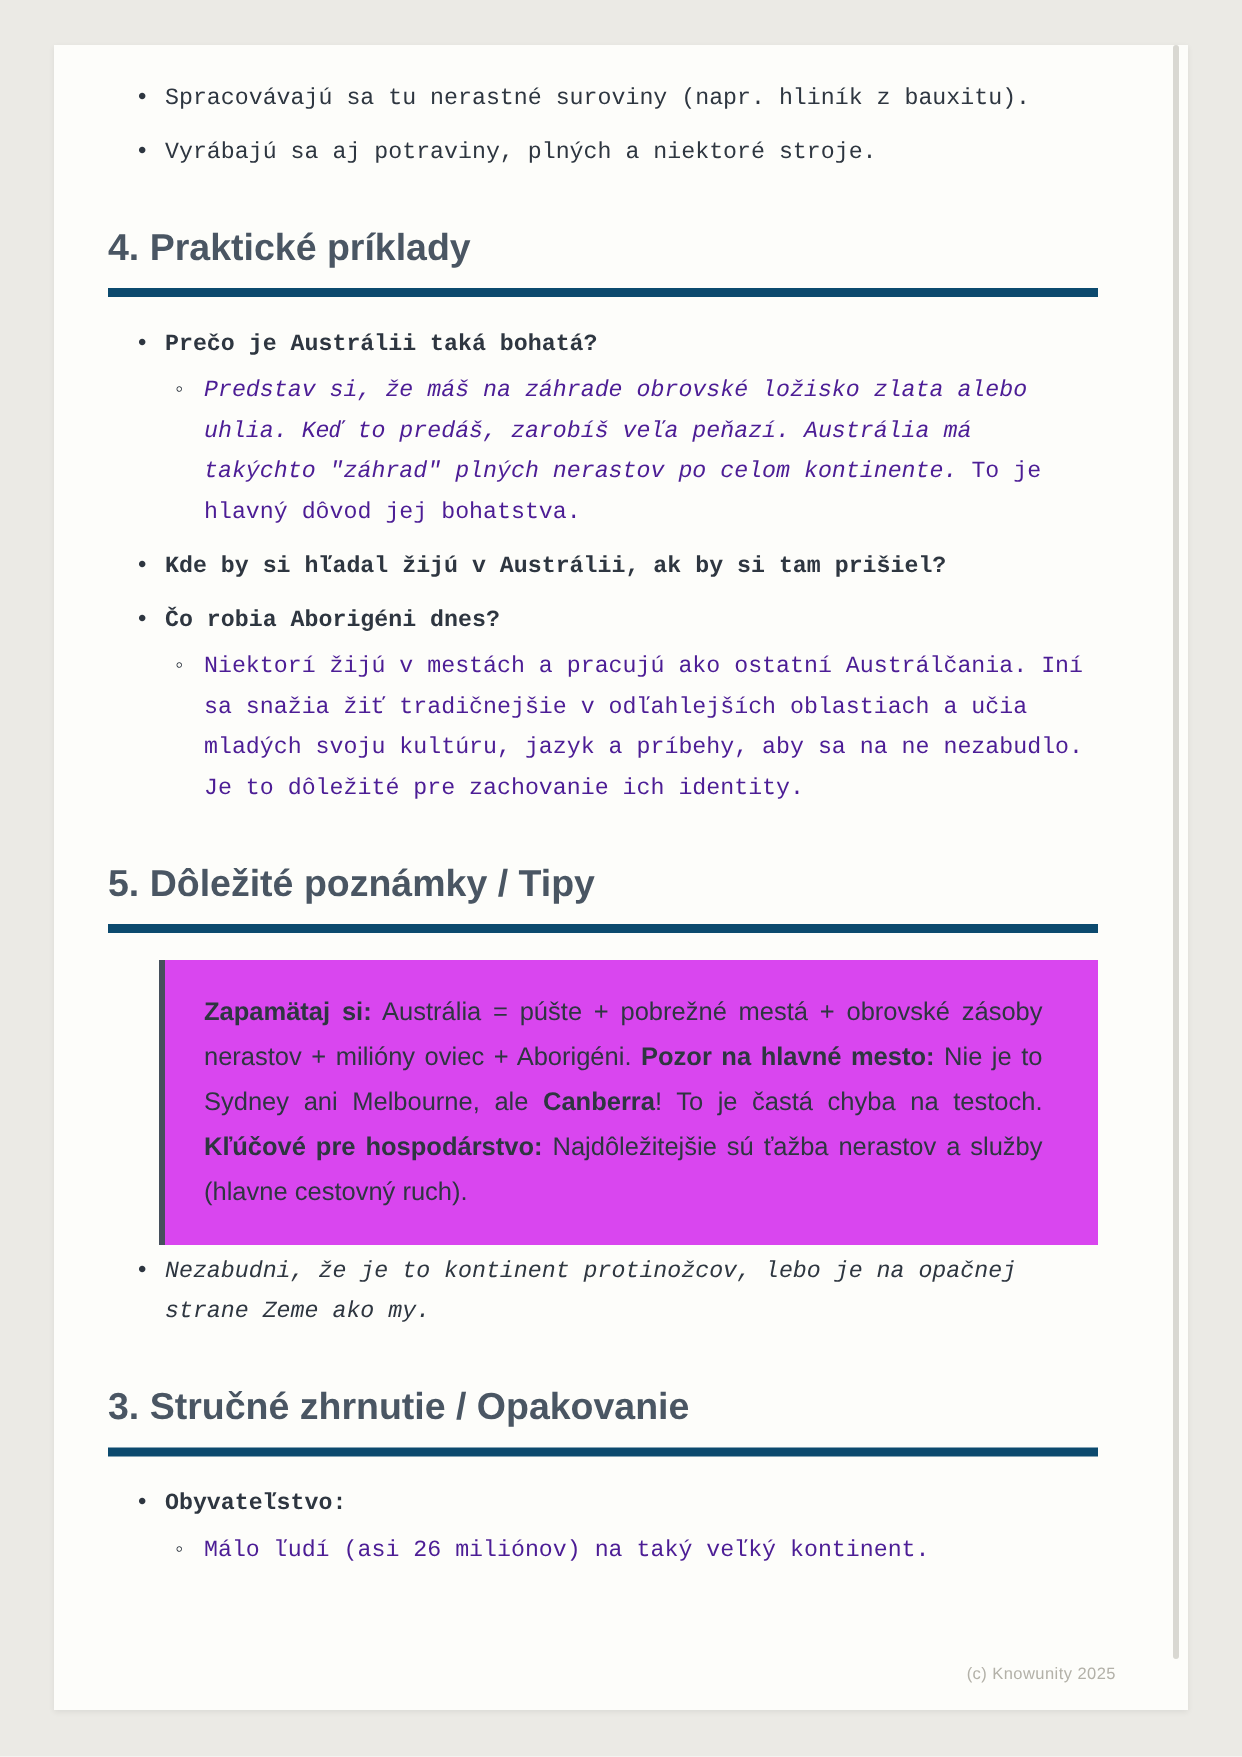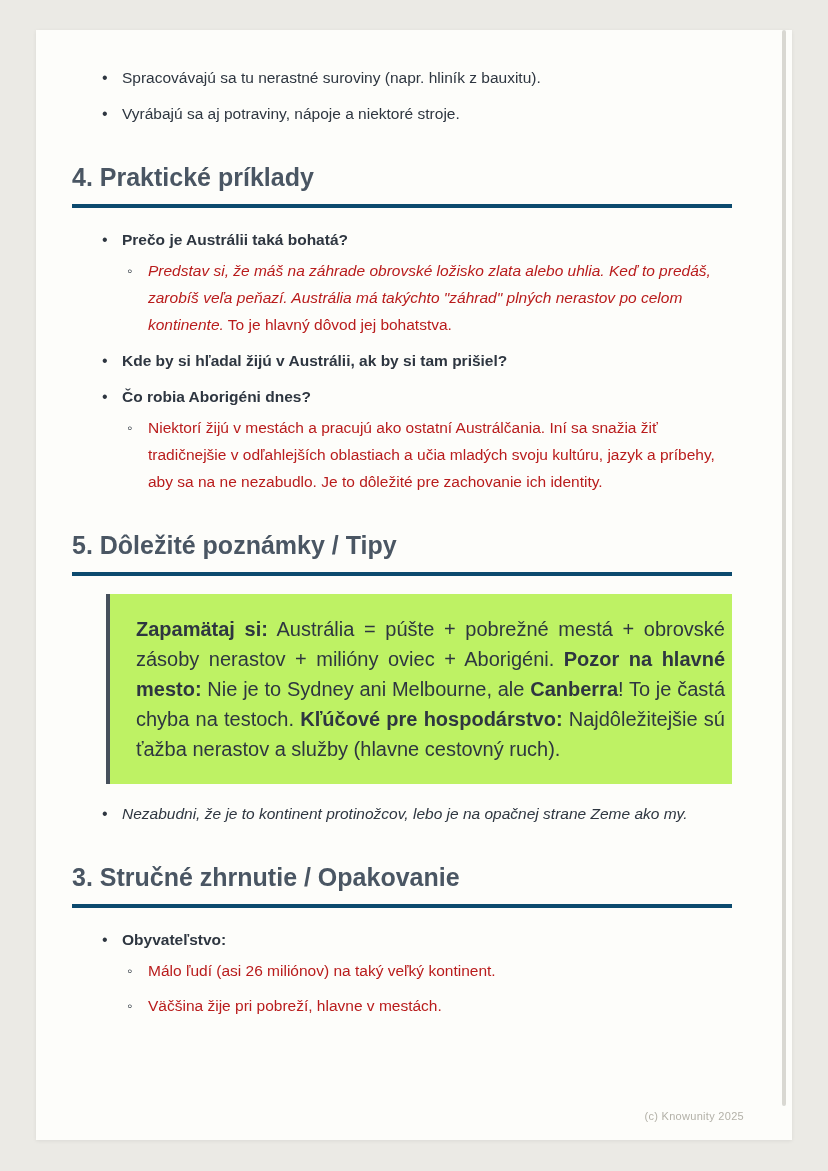--- a/index.html
+++ b/index.html
@@ -37,22 +37,23 @@
     right: 42px;
     top: 30px;
     width: 4px;
     height: 1076px;
     background: #d9d8d2;
     border-radius: 2px;
   }
   
   ul.lvl1 {
     list-style: none;
-    margin: 16px;
+    margin: 4px;
     padding: 0;
+    font-family: Liberation Mono, monospace;
   }
   ul.lvl1 > li {
     position: relative;
     padding-left: 34px;
     margin: 0 0 9px 0;
     color: #2e3640;
     font-size: 15.5px;
     line-height: 27px;
   }
   ul.lvl1 > li:before {
@@ -66,21 +67,21 @@
   }
   ul.lvl2 {
     list-style: none;
     margin: 4px 0 0 0;
     padding: 0;
   }
   ul.lvl2 > li {
     position: relative;
     padding-left: 26px;
     margin: 0 0 8px 0;
-    color: #b91c1c;
+    color: #4c1d95;
     font-size: 15.5px;
     line-height: 27px;
   }
   ul.lvl2 > li:before {
     content: "◦";
     position: absolute;
     left: 5px;
     top: 0;
     color: #2e3640;
     font-size: 15px;
@@ -88,30 +89,30 @@
   }
   .b { font-weight: bold; }
   .i { font-style: italic; }
   h2.section {
     color: #4a5663;
     font-size: 25px;
     line-height: 32px;
     font-weight: bold;
     margin: 0;
     padding: 0 0 11px 0;
-    border-bottom: 4px solid #0c4a6e;
+    border-bottom: 6px solid #0c4a6e;
   }
   .sec-wrap { margin: 34px 0 18px 0; }
   .callout {
-    background: #bef264;
+    background: #d946ef;
     border-left: 4px solid #46505c;
-    padding: 20px 7px 20px 26px;
+    padding: 20px 37px 20px 26px;
     margin: 18px 0 0 34px;
     color: #2e3640;
-    font-size: 20px;
+    font-size: 17px;
     line-height: 30px;
     text-align: justify;
   }
   .after-callout {
     margin-top: 30px;
   }
   .footer-note {
     position: absolute;
     right: 48px;
     bottom: 18px;
@@ -122,21 +123,21 @@
   .top-list { margin-top: 4px; }
 </style>
 </head>
 <body>
 
 <div class="page">
   <div class="page-inner">
 
     <ul class="lvl1 top-list">
       <li><span>Spracovávajú sa tu nerastné suroviny (napr. hliník z bauxitu).</span></li>
-      <li><span>Vyrábajú sa aj potraviny, nápoje a niektoré stroje.</span></li>
+      <li><span>Vyrábajú sa aj potraviny, plných a niektoré stroje.</span></li>
     </ul>
 
     <div class="sec-wrap">
       <h2 class="section">4. Praktické príklady</h2>
     </div>
     <ul class="lvl1">
       <li>
         <span class="b">Prečo je Austrálii taká bohatá?</span>
         <ul class="lvl2">
           <li><span class="i">Predstav si, že máš na záhrade obrovské ložisko zlata alebo uhlia. Keď to predáš, zarobíš veľa peňazí. Austrália má takýchto "záhrad" plných nerastov po celom kontinente.</span><span> To je hlavný dôvod jej bohatstva.</span></li>
@@ -165,21 +166,20 @@
     </ul>
 
     <div class="sec-wrap">
       <h2 class="section">3. Stručné zhrnutie / Opakovanie</h2>
     </div>
     <ul class="lvl1">
       <li>
         <span class="b">Obyvateľstvo:</span>
         <ul class="lvl2">
           <li><span>Málo ľudí (asi 26 miliónov) na taký veľký kontinent.</span></li>
-          <li><span>Väčšina žije pri pobreží, hlavne v mestách.</span></li>
         </ul>
       </li>
     </ul>
 
   </div>
   <div class="footer-note">(c) Knowunity 2025</div>
 </div>
 
 <div class="scroll-track"></div>
 

